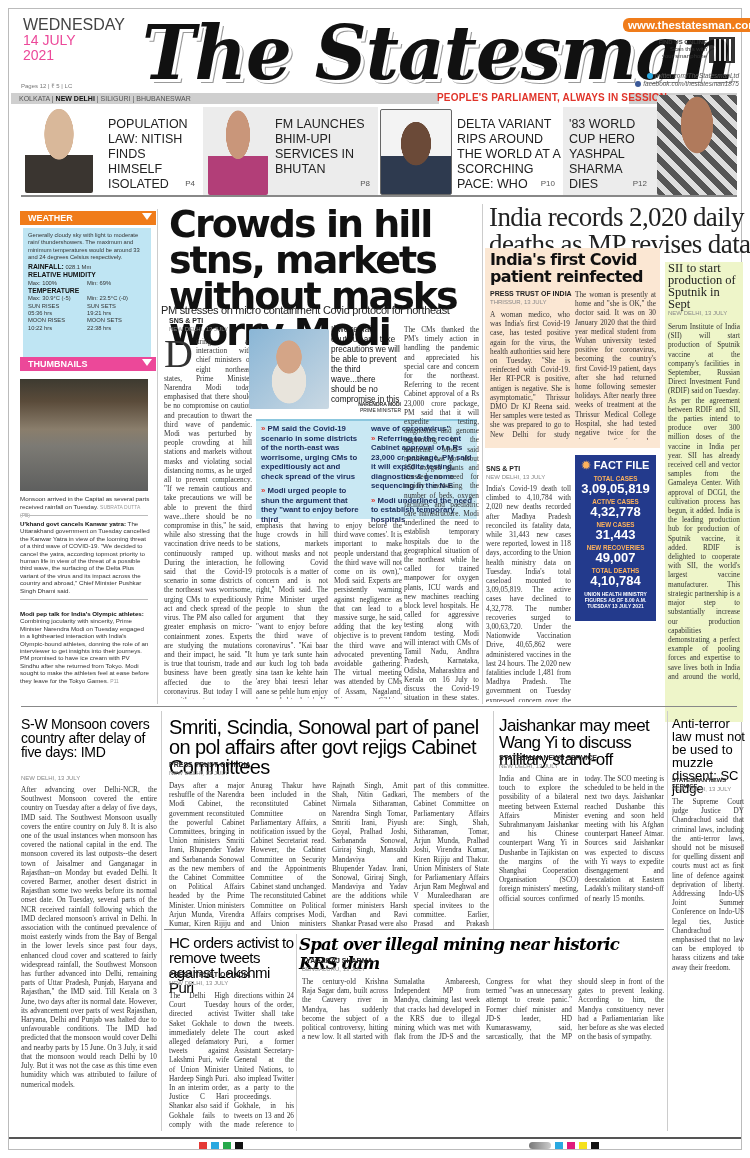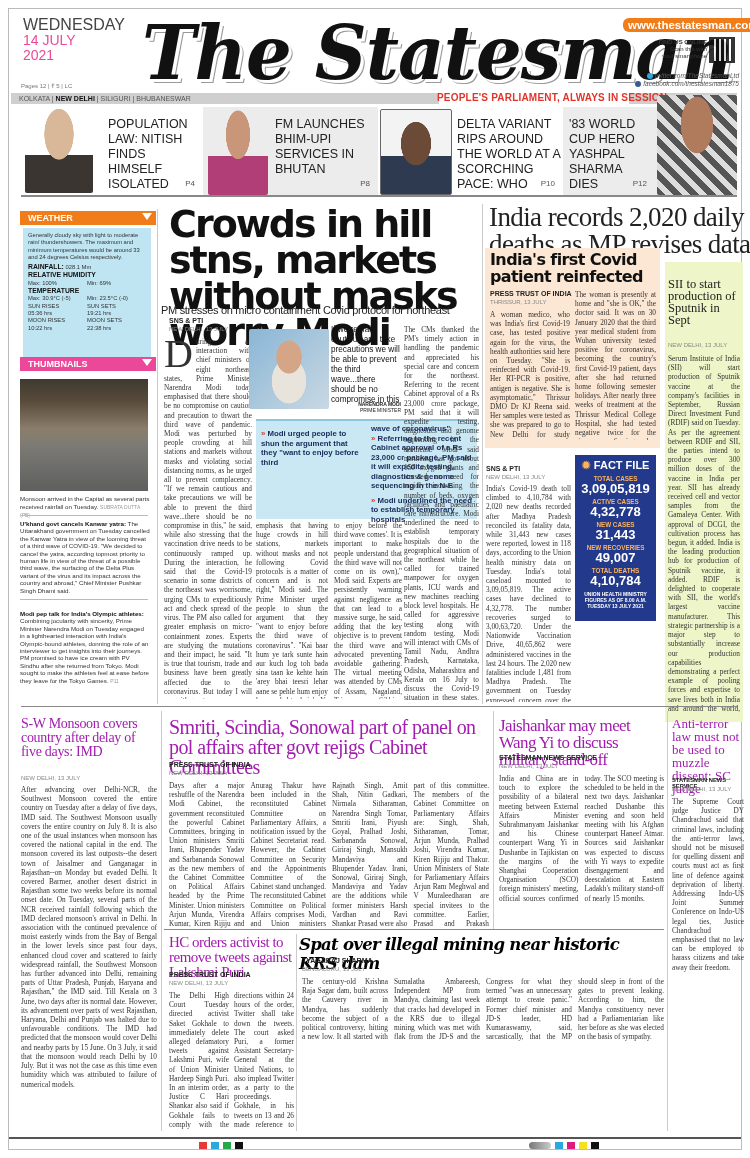--- a/index.html
+++ b/index.html
@@ -53,29 +53,29 @@
 .quote{font-family:"Liberation Sans",sans-serif;font-size:8.2px;line-height:10px;color:#111}
 .pullbox{left:247px;top:410px;width:221px;height:100px;background:#c9e8f3;border-top:2px solid #8cc7de}
 .pullbox .col{position:absolute;font-family:"Liberation Sans",sans-serif;font-weight:bold;font-size:7.8px;line-height:9.5px;color:#1a2a5a}
 .pullbox .arr{color:#e0342a}
 
 
 .right-head{left:480px;top:195px;width:262px;font-family:"Liberation Serif",serif;font-size:27px;line-height:27px;color:#222;letter-spacing:-.6px}
 .reinfect{left:476px;top:239px;width:175px;height:200px;background:#fbe7d3}
 .reinfect h2{position:absolute;left:5px;top:3px;font-family:"DejaVu Sans",sans-serif;font-weight:bold;font-size:16px;line-height:17px;letter-spacing:-.6px;color:#111}
 .sii{left:656px;top:253px;width:78px;height:460px;background:#eef5c9}
-.sii h3{font-family:"Liberation Serif",serif;font-weight:normal;font-size:12.5px;line-height:12px;color:#222;padding:16px 3px}
+.sii h3{font-family:"Liberation Serif",serif;font-weight:normal;font-size:12.5px;line-height:12px;color:#222;padding:0 3px}
 .factfile{left:566px;top:446px;width:81px;height:166px;background:#233a8c;color:#fff;text-align:center;font-family:"Liberation Sans",sans-serif}
 .factfile .lab{font-size:6.3px;font-weight:bold;color:#ffb35c;margin-top:3px}
 .factfile .val{font-size:13px;font-weight:bold;line-height:13px}
 .factfile .ttl{font-size:11px;font-weight:bold;color:#fff;margin-top:4px}
 .factfile .src{font-size:5px;line-height:6px;margin-top:4px;font-weight:bold}
 
 
-.h2serif{font-family:Liberation Serif, serif;color:#a21caf}
+.h2serif{font-family:Liberation Sans, sans-serif;color:#000000}
 .mid-head{left:160px;top:708px;width:325px;font-size:20px;line-height:20px;letter-spacing:-.6px}
 .jais-head{left:490px;top:708px;width:165px;font-size:17px;line-height:17px;letter-spacing:-.6px}
 .anti-head{left:663px;top:708px;width:75px;font-size:13px;line-height:13px}
 .monsoon-head{left:12px;top:708px;width:138px;font-size:14px;line-height:14px;letter-spacing:-.3px}
 .hc-head{left:160px;top:926px;width:220px;font-size:15px;line-height:15px;letter-spacing:-.5px}
 .krs-head{left:290px;top:926px;width:360px;font-family:"DejaVu Serif",serif;font-weight:bold;font-style:italic;font-size:16.5px;color:#000000;letter-spacing:-.7px}
 .regmarks{left:190px;top:1133px;height:8px;display:flex;gap:4px}
 .regmarks span{display:block;width:8px;height:7px}
 .regmarks2{left:520px;top:1133px;height:8px;display:flex;gap:4px}
 </style>
@@ -190,20 +190,21 @@
     <span class="dropcap">D</span><span>uring an interaction with chief ministers of eight northeast states, Prime Minister Narendra Modi today emphasised that there should be no compromise on caution and precaution to thwart the third wave of pandemic. Modi was perturbed by people crowding at hill stations and markets without masks and violating social distancing norms, as he urged all to prevent complacency. "If we remain cautious and take precautions we will be able to prevent the third wave...there should be no compromise in this," he said, while also stressing that the vaccination drive needs to be continuously ramped up. During the interaction, he said that the Covid-19 scenario in some districts of the northeast was worrisome, urging CMs to expeditiously act and check spread of the virus. The PM also called for greater emphasis on micro-containment zones. Experts are studying the mutations and their impact, he said. "It is true that tourism, trade and business have been greatly affected due to the coronavirus. But today I will say with great</span>
   </div>
   <div class="photo" style="left:240px;top:320px;width:80px;height:80px;background:radial-gradient(ellipse at 50% 35%,#d4a587 0 22%,transparent 23%),radial-gradient(ellipse at 50% 65%,#e8e4dc 0 30%,transparent 31%),linear-gradient(135deg,#8ab6d6,#c9d8e3)"></div>
   <div class="abs quote" style="left:322px;top:316px;width:70px">If we remain cautious and take precautions we will be able to prevent the third wave...there should be no compromise in this</div>
   <div class="abs" style="left:330px;top:392px;width:62px;text-align:right;font-family:'Liberation Sans',sans-serif;font-size:5px;line-height:6px">
     <b>NARENDRA MODI</b><br>
     <span>PRIME MINISTER</span>
   </div>
   <div class="abs pullbox">
     <div class="col" style="left:5px;top:3px;width:100px">
+      <div><span class="arr">»</span> <span>PM said the Covid-19 scenario in some districts of the north-east was worrisome, urging CMs to expeditiously act and check spread of the virus</span></div>
       <div style="margin-top:5px"><span class="arr">»</span> <span>Modi urged people to shun the argument that they "want to enjoy before third</span></div>
     </div>
     <div class="col" style="left:115px;top:3px;width:103px">
       <div>wave of coronavirus"</div>
       <div><span class="arr">»</span> <span>Referring to the recent Cabinet approval of a Rs 23,000 cr package, PM said it will expedite testing, diagnostics &amp; genome sequencing in the N-E</span></div>
       <div style="margin-top:5px"><span class="arr">»</span> <span>Modi underlined the need to establish temporary hospitals</span></div>
     </div>
   </div>
   <div class="abs body-text" style="left:247px;top:512px;width:72px;height:178px;overflow:hidden">emphasis that having huge crowds in hill stations, markets without masks and not following Covid protocols is a matter of concern and is not right," Modi said. The Prime Minister urged people to shun the argument that they "want to enjoy before the third wave of coronavirus". "Kai baar hum ye tark sunte hain aur kuch log toh bada sina taan ke kehte hain 'arey bhai teesri lehar aane se pehle hum enjoy karna chahte hain'. Ye baat logon ko samjhana zaroori hai ki teesri lehar apne aap nahi aayegi' (Many times we hear the argument and some say it with great assertion that 'we want</div>
   <div class="abs body-text" style="left:325px;top:512px;width:68px;height:178px;overflow:hidden">to enjoy before the third wave comes'. It is important to make people understand that the third wave will not come on its own)," Modi said. Experts are persistently warning against negligence as that can lead to a massive surge, he said, adding that the key objective is to prevent the third wave and advocated preventing avoidable gathering. The virtual meeting was attended by CMs of Assam, Nagaland, Tripura, Sikkim, Manipur, Meghalaya, Arunachal Pradesh and Mizoram, and also by Union home minister Amit Shah and Union health minister Mansukh Mandaviya, among others.</div>

